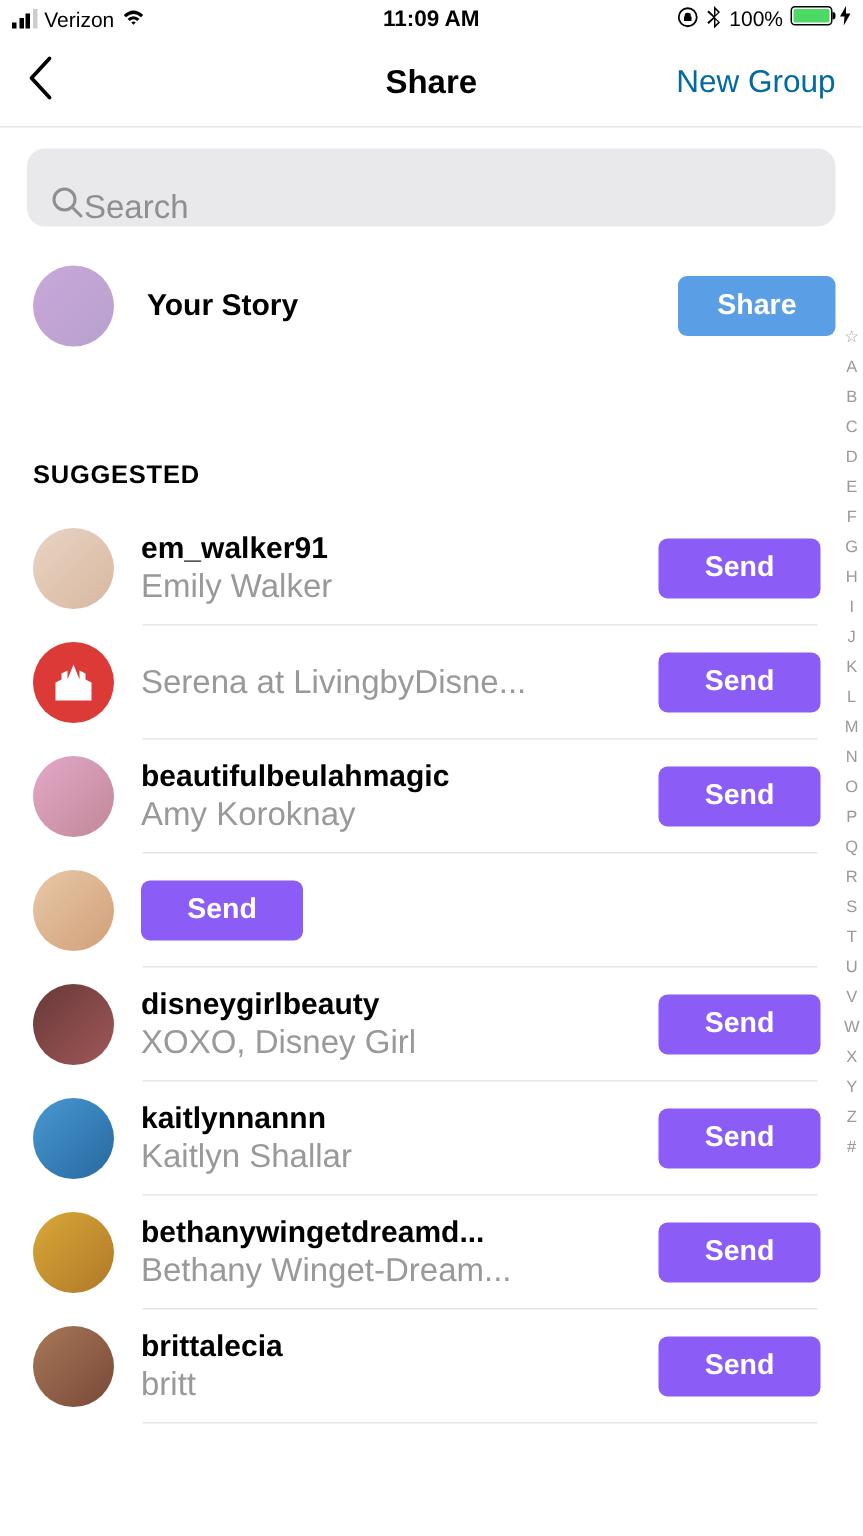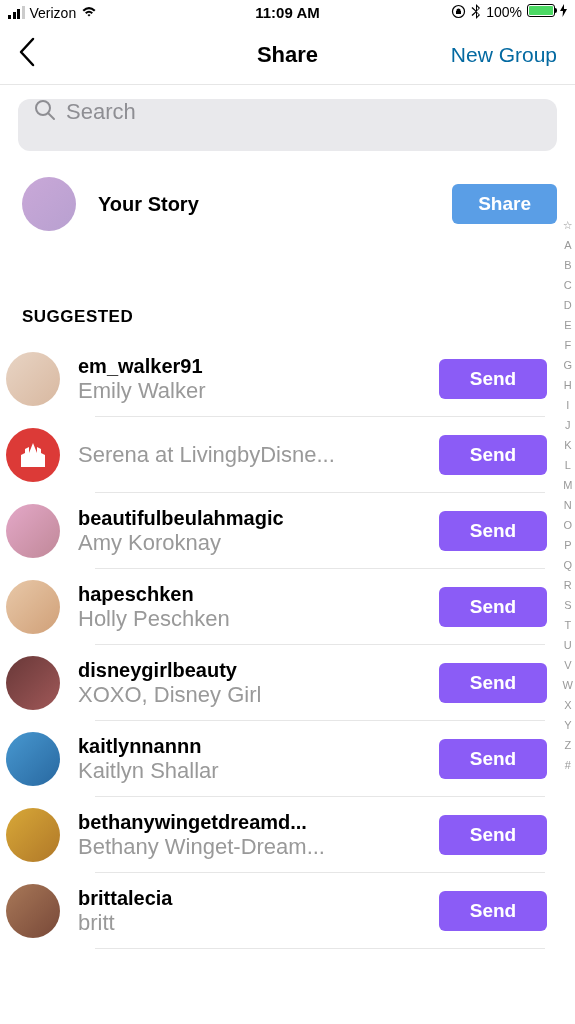--- a/index.html
+++ b/index.html
@@ -127,23 +127,22 @@
     
     .search-container {
       padding: 14px 18px;
     }
     
     .search-bar {
       background: #e9e9ec;
       border-radius: 12px;
       height: 52px;
       display: flex;
-      align-items: flex-start;
+      align-items: flex-end;
       padding: 0 16px;
-      gap: 10px;
     }
     
     .search-icon {
       color: #8e8e93;
     }
     
     .search-input {
       border: none;
       background: transparent;
       font-size: 22px;
@@ -202,21 +201,21 @@
     }
     
     
     .contact-list {
       padding-right: 10px;
     }
     
     .contact-item {
       display: flex;
       align-items: center;
-      padding: 11px 18px 11px 6px;
+      padding: 11px 18px 11px 22px;
       gap: 18px;
       position: relative;
     }
     
     .contact-item::after {
       content: '';
       position: absolute;
       bottom: 0;
       left: 95px;
       right: 20px;
@@ -391,24 +390,20 @@
     <div class="avatar avatar-3"></div>
     <div class="contact-info">
       <div class="contact-username">beautifulbeulahmagic</div>
       <div class="contact-fullname">Amy Koroknay</div>
     </div>
     <button class="send-button">Send</button>
   </div>
 
   <div class="contact-item">
     <div class="avatar avatar-4"></div>
-    <div class="contact-info">
-      <div class="contact-username">hapeschken</div>
-      <div class="contact-fullname">Holly Peschken</div>
-    </div>
     <button class="send-button">Send</button>
   </div>
 
   <div class="contact-item">
     <div class="avatar avatar-5"></div>
     <div class="contact-info">
       <div class="contact-username">disneygirlbeauty</div>
       <div class="contact-fullname">XOXO, Disney Girl</div>
     </div>
     <button class="send-button">Send</button>

